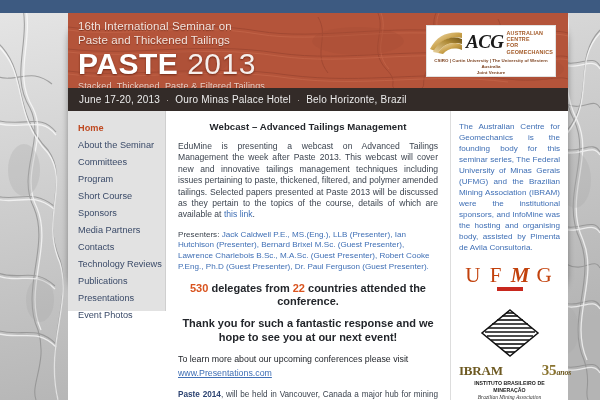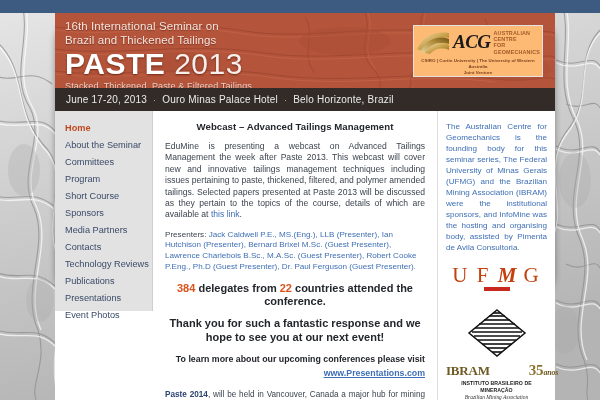--- a/index.html
+++ b/index.html
@@ -24,21 +24,21 @@
   #topbar {
     position: absolute; left: 0; top: 0;
     width: 600px; height: 13px;
     background: #3d5a81;
     z-index: 5;
   }
 
   
   #page {
     position: absolute;
-    left: 55px; top: 13px;
+    left: 68px; top: 13px;
     width: 500px; height: 290px;
     z-index: 4;
     box-shadow: 0 0 6px rgba(0,0,0,.35);
     border-radius: 30px;
   }
 
   
   #banner {
     position: relative;
     height: 75px;
@@ -62,21 +62,21 @@
   .ttl-sub {
     margin-top: 2px;
     font-size: 9px; color: #e8cfc6; letter-spacing: .15px;
     text-shadow: 0 1px 1px rgba(90,30,15,.5);
   }
 
   
   #acg {
     position: absolute; right: 12px; top: 12px; z-index: 3;
     width: 130px; height: 52px;
-    background: #fdba74;
+    background: #ffffff;
     border: 1px solid #e2e2e2;
     padding: 4px 3px 2px 3px;
     text-align: center;
   }
   #acg .row { display: flex; align-items: center; justify-content: center; gap: 3px; }
   #acg .swoosh { width: 34px; height: 24px; flex: none; }
   #acg .acg-word {
     font-family: "Liberation Serif", serif;
     font-size: 19px; font-weight: bold; font-style: italic;
     color: #1a1a1a; line-height: 19px; letter-spacing: -.5px;
@@ -151,21 +151,21 @@
   .m-stat {
     text-align: center; font-size: 11px; font-weight: bold;
     line-height: 13px; color: #23262b; margin-bottom: 9px;
   }
   .m-stat .num { color: #d9531e; }
   .m-thanks {
     text-align: center; font-size: 11px; font-weight: bold;
     line-height: 13.5px; color: #23262b; margin-bottom: 9px;
   }
   .m-visit {
-    text-align: right; font-size: 8.8px; font-weight: bold;
+    text-align: left; font-size: 8.8px; font-weight: normal;
     line-height: 12px; color: #23262b; margin-bottom: 10px;
   }
   .m-visit .url { display: block; color: #3f6fb5; margin-top: 2px; }
   .m-foot {
     font-size: 8.2px; line-height: 11px; color: #3c444f;
     text-align: justify;
   }
   .m-foot .b { font-weight: bold; color: #2d4472; }
 
   
@@ -285,21 +285,21 @@
       </g>
       <g fill="#a84e36" opacity=".4">
         <ellipse cx="120" cy="50" rx="40" ry="12"></ellipse>
         <ellipse cx="290" cy="28" rx="46" ry="14"></ellipse>
         <ellipse cx="460" cy="56" rx="36" ry="12"></ellipse>
       </g>
     </svg>
 
     <div class="inner">
       <div class="ttl-1">16th International Seminar on</div>
-      <div class="ttl-1">Brazil and Thickened Tailings</div>
+      <div class="ttl-1">Paste and Thickened Tailings</div>
       <div class="ttl-big"><span>PASTE</span> <span class="yr">2013</span></div>
       <div class="ttl-sub">Stacked, Thickened, Paste &amp; Filtered Tailings</div>
     </div>
 
     <div id="acg">
       <div class="row">
         <svg class="swoosh" viewBox="0 0 34 24">
           <defs>
             <linearGradient id="gold1" x1="0" y1="0" x2="1" y2="1">
               <stop offset="0%" stop-color="#f4e3bd"></stop>
@@ -361,21 +361,21 @@
 
       <p class="m-para">
         <span>EduMine is presenting a webcast on Advanced Tailings Management the week after Paste 2013. This webcast will cover new and innovative tailings management techniques including issues pertaining to paste, thickened, filtered, and polymer amended tailings. Selected papers presented at Paste 2013 will be discussed as they pertain to the topics of the course, details of which are available at </span><a class="lnk" href="#">this link</a><span>.</span>
       </p>
 
       <p class="m-presenters">
         <span class="lead">Presenters: </span><span>Jack Caldwell P.E., MS.(Eng.), LLB (Presenter), Ian Hutchison (Presenter), Bernard Brixel M.Sc. (Guest Presenter), Lawrence Charlebois B.Sc., M.A.Sc. (Guest Presenter), Robert Cooke P.Eng., Ph.D (Guest Presenter), Dr. Paul Ferguson (Guest Presenter).</span>
       </p>
 
       <div class="m-stat">
-        <span class="num">384</span><span> delegates from </span><span class="num">22</span><span> countries attended the conference.</span>
+        <span class="num">530</span><span> delegates from </span><span class="num">22</span><span> countries attended the conference.</span>
       </div>
 
       <div class="m-thanks">Thank you for such a fantastic response and we hope to see you at our next event!</div>
 
       <div class="m-visit">
         <span>To learn more about our upcoming conferences please visit</span>
         <a class="url" href="#">www.Presentations.com</a>
       </div>
 
       <p class="m-foot">

